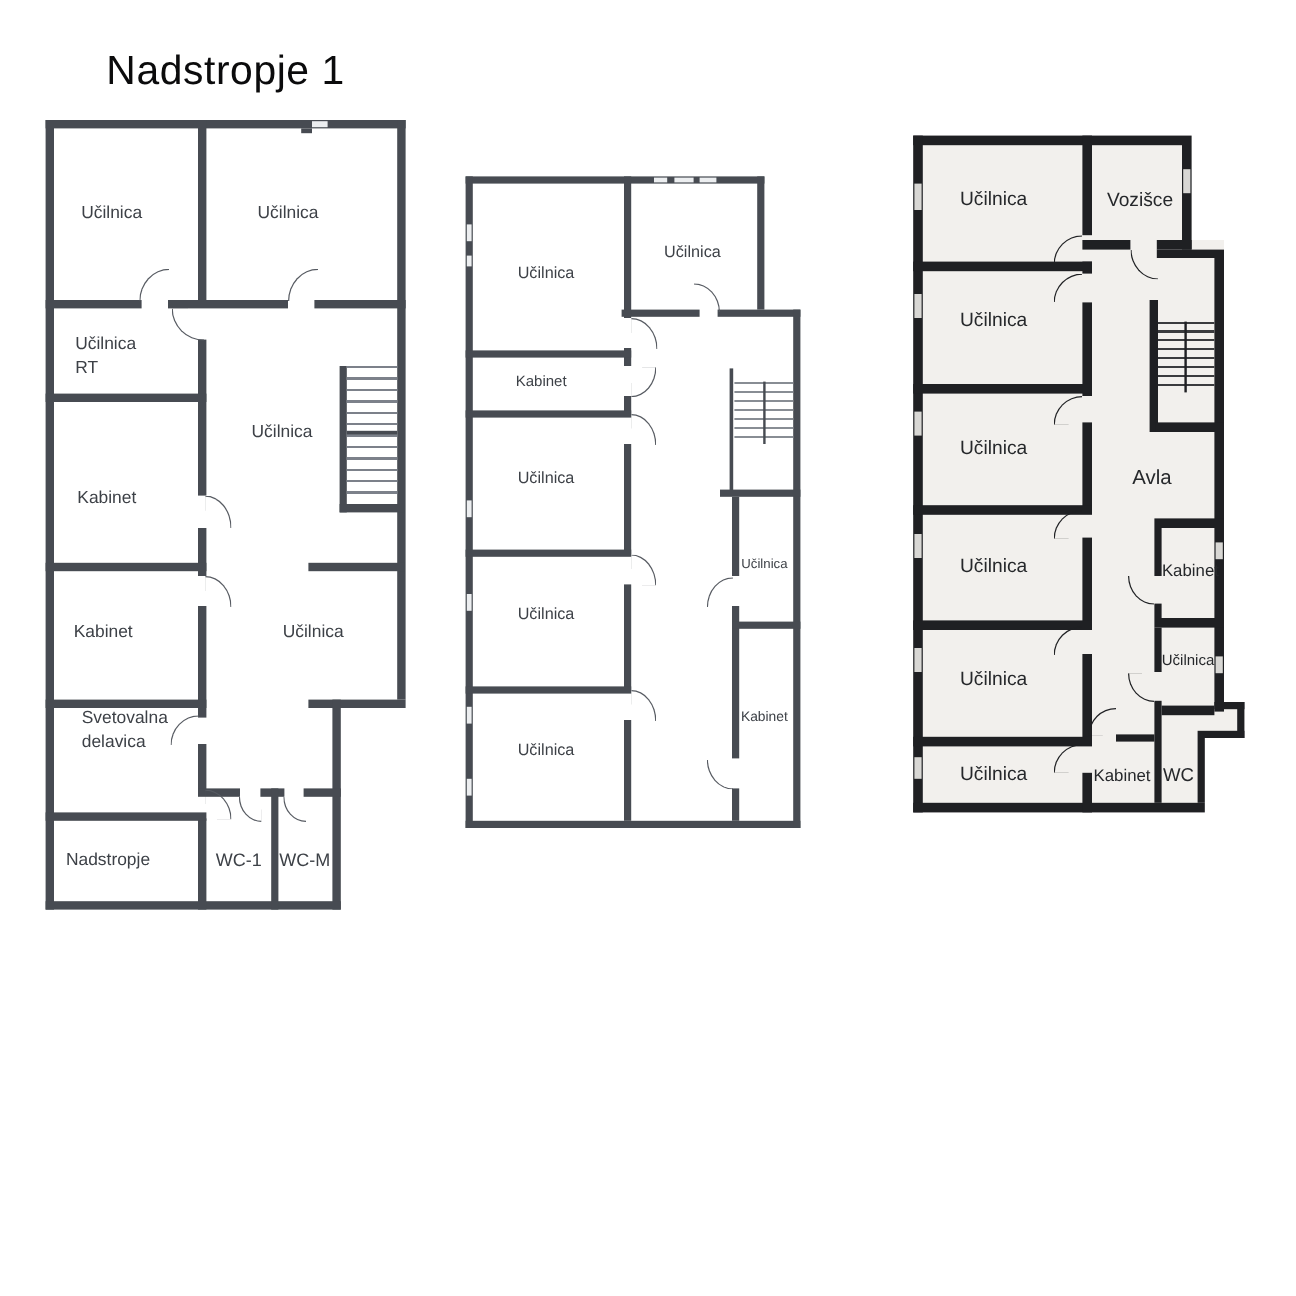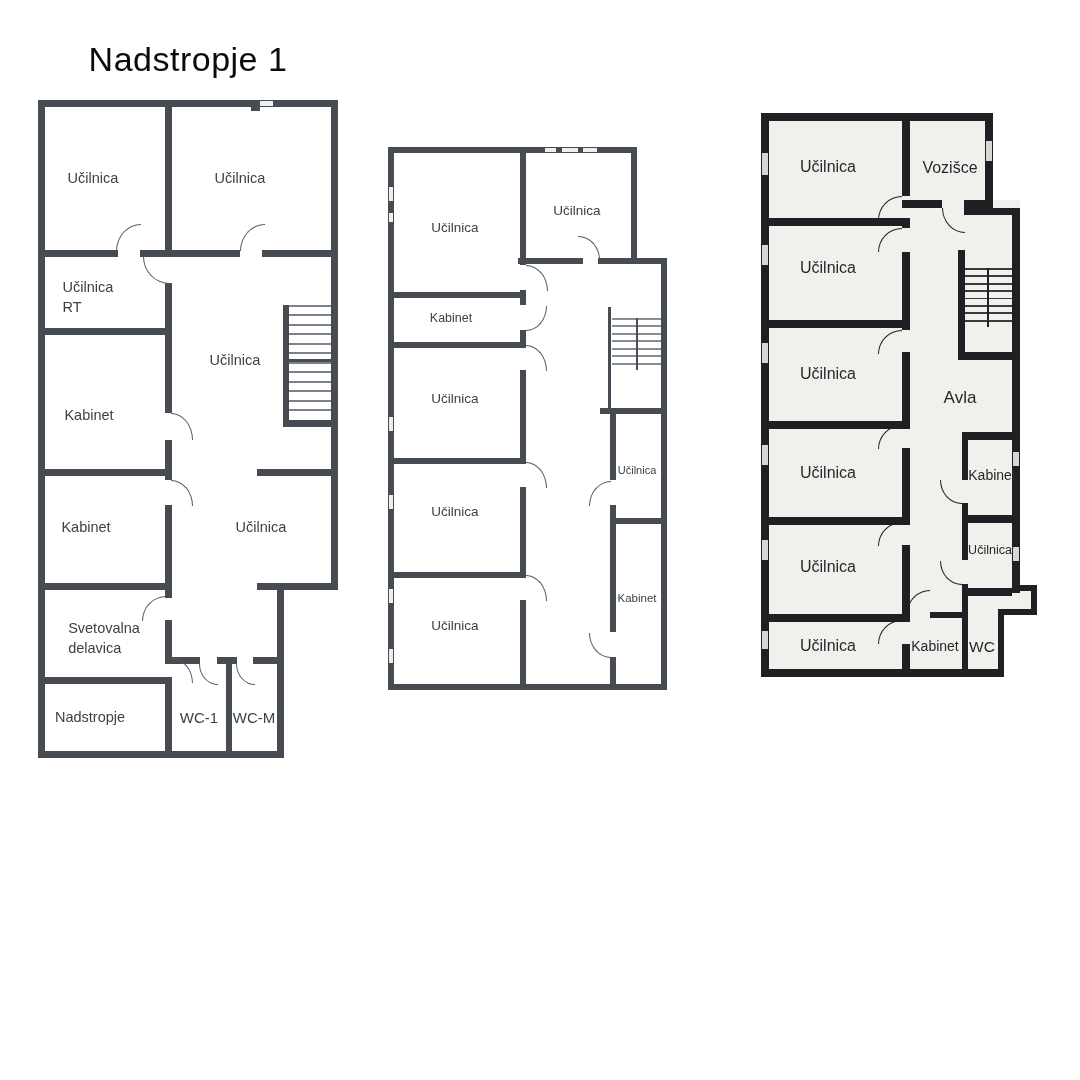--- a/index.html
+++ b/index.html
@@ -86,21 +86,21 @@
     <span class="lbl" style="left:55px;top:78px;">Učilnica</span>
     <span class="lbl" style="left:202px;top:78px;">Učilnica</span>
     <span class="lbl two" style="left:50px;top:197px;">
       <span>Učilnica</span>
       <span>RT</span>
     </span>
     <span class="lbl" style="left:197px;top:260px;">Učilnica</span>
     <span class="lbl" style="left:51px;top:315px;">Kabinet</span>
     <span class="lbl" style="left:48px;top:427px;">Kabinet</span>
     <span class="lbl" style="left:223px;top:427px;">Učilnica</span>
-    <span class="lbl two" style="left:66px;top:538px;">
+    <span class="lbl two" style="left:66px;top:509px;">
       <span>Svetovalna</span>
       <span>delavica</span>
     </span>
     <span class="lbl" style="left:52px;top:617px;">Nadstropje</span>
     <span class="lbl" style="left:161px;top:617px;font-size:15px;">WC-1</span>
     <span class="lbl" style="left:216px;top:617px;font-size:15px;">WC-M</span>
   </section>
 
   <section class="floor f2" style="left:388px;top:147px;width:279px;height:543px;">
 

